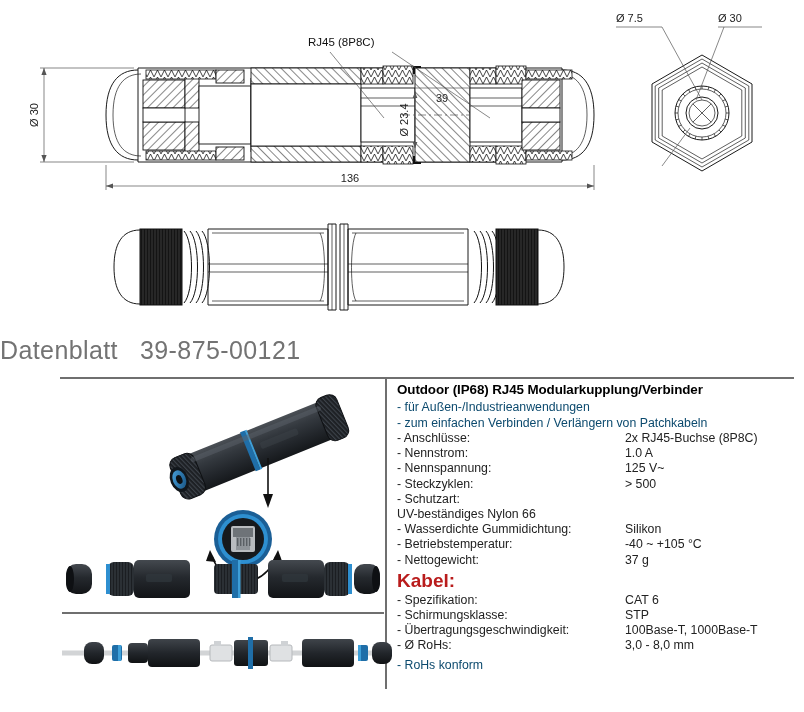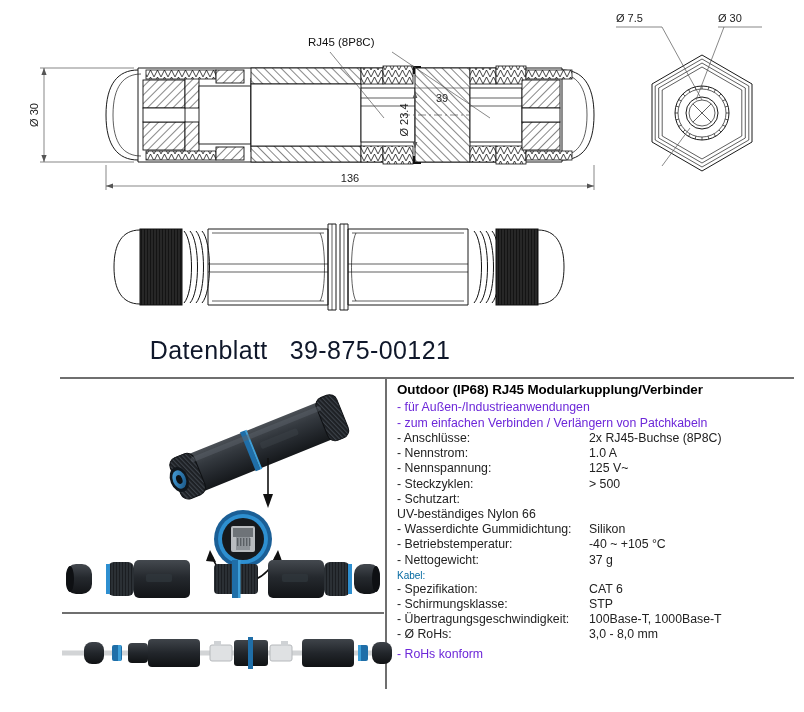--- a/index.html
+++ b/index.html
@@ -2,36 +2,36 @@
 <html><head>
 <meta charset="utf-8">
 <style>
   html,body{margin:0;padding:0;background:#fff;}
   body{width:804px;height:712px;position:relative;overflow:hidden;
        font-family:"Liberation Sans","DejaVu Sans",sans-serif;color:#111;}
   .abs{position:absolute;}
   svg{display:block;overflow:visible;}
 
   
-  #sheet-title{left:0;top:336px;width:600px;text-align:center;
-    font-size:25px;letter-spacing:.4px;color:#0f172a;white-space:pre;}
+  #sheet-title{left:0;top:336px;width:600px;text-align:left;
+    font-size:25px;letter-spacing:.4px;color:#737373;white-space:pre;}
 
   
   .hrule{background:#6f6f6f;height:2px;}
   .vrule{background:#6f6f6f;width:2px;}
 
   
   #spec-panel{left:397px;top:382px;width:400px;}
   #spec-title{font-size:13.4px;font-weight:bold;color:#000000;margin-bottom:3px;
               letter-spacing:-.1px;}
-  .spec-note{font-size:12.3px;color:#6d28d9;margin:1.5px 0;}
-  .spec-row{display:flex;font-size:12.3px;color:#222;margin:1.2px 0;}
+  .spec-note{font-size:12.3px;color:#0c4a6e;margin:1.5px 0;}
+  .spec-row{display:flex;font-size:12.3px;color:#222;margin:1.2px 0;gap:36px;}
   .spec-row .lbl{width:192px;flex:0 0 192px;}
   .spec-row .val{flex:1;}
-  .spec-sub{font-size:10px;font-weight:normal;color:#0369a1;margin:3px 0 1px;}
+  .spec-sub{font-size:19px;font-weight:bold;color:#b91c1c;margin:3px 0 1px;}
 
   
   .dim{font-size:11px;fill:#222;font-family:"Liberation Sans",sans-serif;}
   .dimv{font-size:11px;fill:#222;font-family:"Liberation Sans",sans-serif;}
   .callout{font-size:11.5px;fill:#111;font-family:"Liberation Sans",sans-serif;}
   .ln{stroke:#1a1a1a;fill:none;stroke-width:1;}
   .lnt{stroke:#1a1a1a;fill:none;stroke-width:.7;}
   .dimline{stroke:#555;stroke-width:.7;fill:none;}
   .hatchbox{fill:url(#hatch);stroke:#111;stroke-width:.9;}
   .white{fill:#fff;stroke:#111;stroke-width:.9;}

